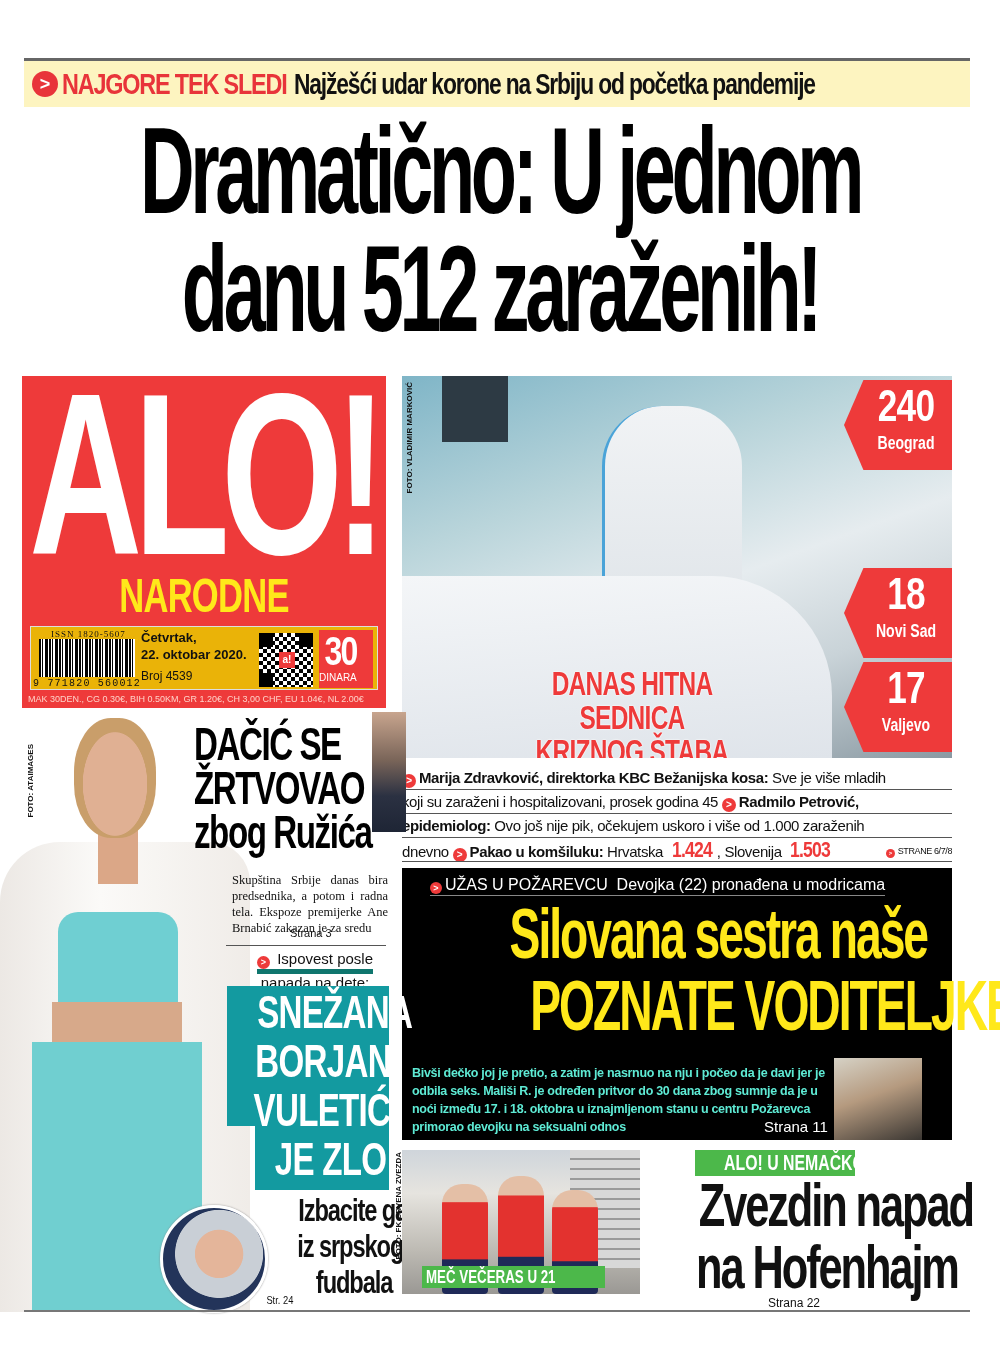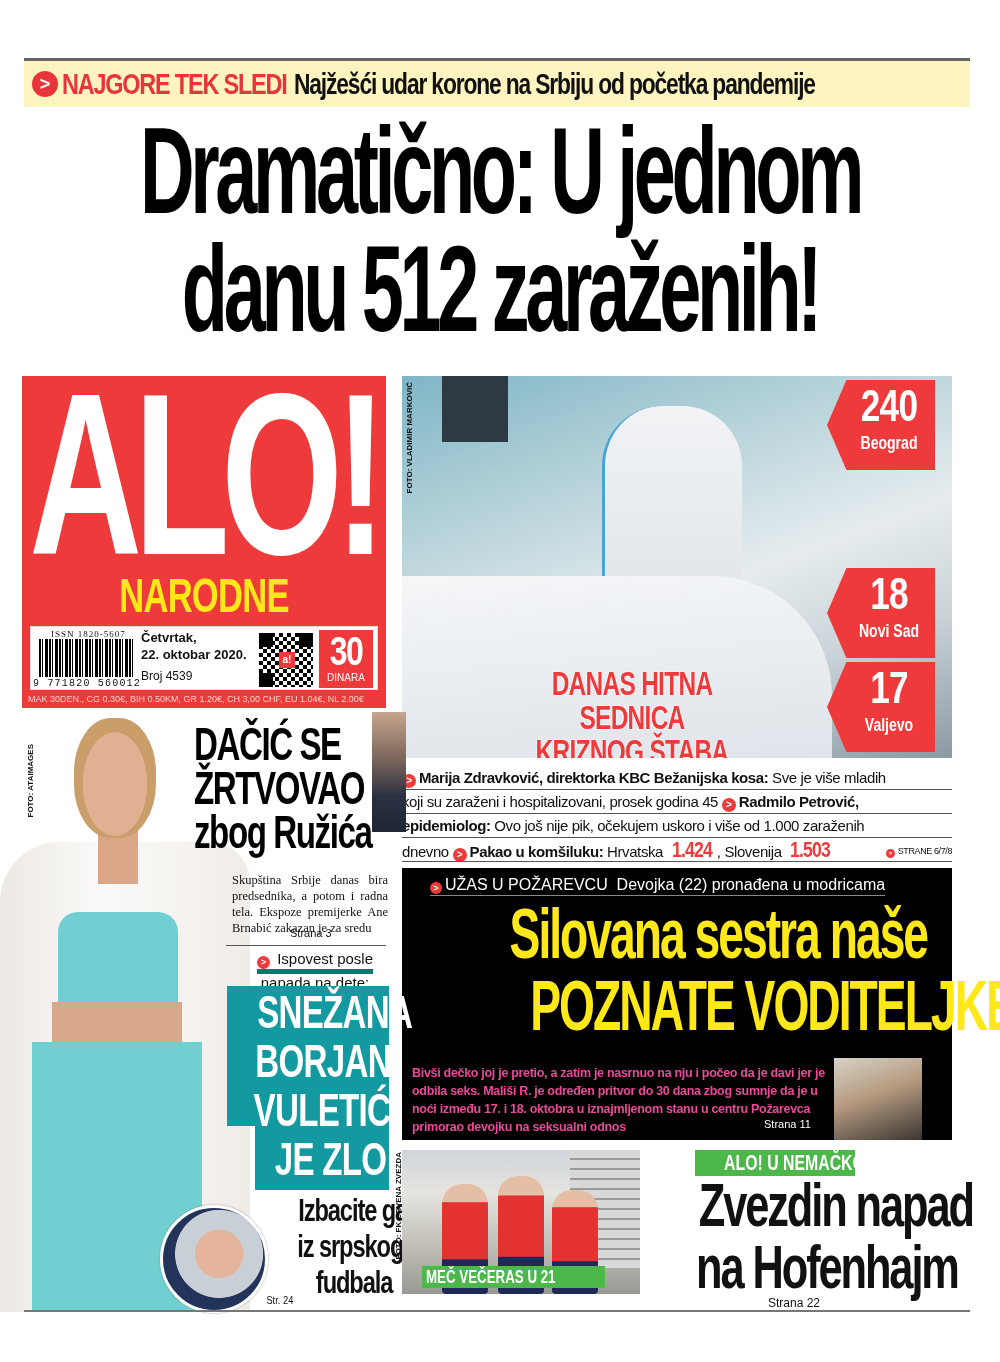--- a/index.html
+++ b/index.html
@@ -15,66 +15,66 @@
 
   .headline { left: 20px; top: 112px; width: 960px; text-align: center; font-weight: 900; font-size: 122px; line-height: 118px; letter-spacing: -7px; color: #000; transform: scaleX(0.62); transform-origin: center top; }
   .headline-inner { width: 1548px; margin-left: -294px; }
 
   
   .masthead { left: 22px; top: 376px; width: 364px; height: 332px; background: #ee3a3a; }
   .logo { position: absolute; left: 0; top: 6px; width: 364px; text-align: center; color: #fff; font-weight: 900; font-size: 230px; line-height: 186px; letter-spacing: -12px; transform: scaleX(0.68); transform-origin: center top; }
   .logo-inner { width: 536px; margin-left: -86px; }
   .narodne { position: absolute; left: 0; top: 192px; width: 364px; text-align: center; color: #ffe81a; font-weight: 700; font-size: 48px; letter-spacing: -1px; }
   .narodne span { display: inline-block; transform: scaleX(0.72); }
-  .info-box { position: absolute; left: 8px; top: 250px; width: 348px; height: 64px; background: #ffffff; border: 1px solid #ddd; }
+  .info-box { position: absolute; left: 8px; top: 250px; width: 348px; height: 64px; background: #eab308; border: 1px solid #ddd; }
   .issn { position: absolute; left: 20px; top: 2px; font-family: "Liberation Serif", serif; font-size: 9px; letter-spacing: 1px; }
   .barcode { position: absolute; left: 8px; top: 12px; width: 96px; height: 38px; background: repeating-linear-gradient(90deg, #000 0 2px, #fff 2px 3px, #000 3px 4px, #fff 4px 6px, #000 6px 9px, #fff 9px 10px); }
   .barcode-num { position: absolute; left: 2px; top: 51px; font-size: 10px; letter-spacing: 1.2px; font-family: "Liberation Mono", monospace; }
   .date { position: absolute; left: 110px; top: 2px; font-size: 13px; font-weight: 700; line-height: 17px; }
   .broj { position: absolute; left: 110px; top: 42px; font-size: 12px; }
   .qr { position: absolute; left: 228px; top: 6px; width: 54px; height: 54px; background:
       linear-gradient(#000,#000) 0 0/14px 14px no-repeat,
       linear-gradient(#000,#000) 40px 0/14px 14px no-repeat,
       linear-gradient(#000,#000) 0 40px/14px 14px no-repeat,
       repeating-conic-gradient(#000 0 25%, #fff 0 50%) 0 0/8px 8px; }
   .qr-a { position: absolute; left: 20px; top: 19px; width: 16px; height: 16px; background: #ee3a3a; color: #fff; font-size: 10px; font-weight: 700; text-align: center; line-height: 16px; }
-  .price { position: absolute; right: 4px; top: 3px; width: 54px; height: 58px; background: #ee3a3a; color: #fff; text-align: center; }
+  .price { position: absolute; right: 4px; top: 3px; width: 54px; height: 58px; background: #ee3a3a; color: #fff; text-align: left; }
   .price-num { font-weight: 900; font-size: 40px; line-height: 42px; letter-spacing: -2px; display: block; transform: scaleX(0.8); }
   .price-cur { font-size: 10px; display: block; }
   .intl { position: absolute; left: 6px; top: 318px; color: #ffd2c8; font-size: 9px; white-space: nowrap; }
 
   
   .hospital { left: 402px; top: 376px; width: 550px; height: 382px; background: linear-gradient(160deg, #7fb5c7 0%, #b8d4da 30%, #e6ecef 55%, #c9d3d8 75%, #8a99a2 100%); overflow: hidden; }
   .hosp-bed { position: absolute; left: 0; top: 200px; width: 430px; height: 182px; background: linear-gradient(175deg, #f4f6f8 0%, #dfe4ea 100%); border-top-right-radius: 120px; }
   .hosp-doc { position: absolute; left: 200px; top: 30px; width: 140px; height: 270px; background: linear-gradient(180deg, #f1f3f5, #dbe1e6); border-radius: 60px 60px 20px 20px; border-left: 3px solid #4aa3d8; }
   .hosp-monitor { position: absolute; left: 40px; top: 0; width: 66px; height: 66px; background: #2d3a44; }
   .photo-credit-v { position: absolute; writing-mode: vertical-rl; transform: rotate(180deg); font-size: 8px; font-weight: 700; color: #111; }
   .danas { position: absolute; left: 80px; top: 290px; width: 300px; text-align: center; color: #ee3a3a; font-weight: 900; font-size: 34px; line-height: 34px; letter-spacing: -1px; text-shadow: 0 0 2px #fff, 0 0 2px #fff; }
   .danas span { display: inline-block; transform: scaleX(0.72); }
-  .city-stack { position: absolute; right: 17px; top: 4px; width: 108px; height: 378px; }
+  .city-stack { position: absolute; right: 0; top: 4px; width: 108px; height: 378px; }
   .city { position: absolute; right: 0; width: 108px; height: 90px; background: #ee3a3a; clip-path: polygon(18% 0, 100% 0, 100% 100%, 18% 100%, 0 50%); color: #fff; text-align: center; padding-left: 16px; }
   .city-num { display: block; font-weight: 900; font-size: 44px; line-height: 52px; letter-spacing: -1px; transform: scaleX(0.8); }
   .city-name { display: block; font-weight: 700; font-size: 18px; line-height: 22px; transform: scaleX(0.78); white-space: nowrap; }
 
   
   .quotes { left: 402px; top: 766px; width: 550px; }
   .qline { height: 24px; border-bottom: 1px solid #555; font-size: 15px; line-height: 23px; white-space: nowrap; overflow: hidden; letter-spacing: -0.4px; }
   .qline b { font-weight: 700; }
   .bullet { display: inline-block; width: 14px; height: 14px; border-radius: 50%; background: #ee3a3a; color: #fff; font-size: 10px; line-height: 14px; text-align: center; vertical-align: -1px; margin-right: 3px; font-weight: 700; }
   .red-num { color: #ee3a3a; font-weight: 900; font-size: 22px; letter-spacing: -1px; display: inline-block; transform: scaleX(0.8); }
   .strane { font-size: 9px; float: right; margin-top: 2px; }
 
   
   .blackbox { left: 402px; top: 868px; width: 550px; height: 272px; background: #000; }
   .bb-kicker { position: absolute; left: 28px; top: 8px; color: #fff; font-size: 16px; border-bottom: 1px solid #888; padding-bottom: 1px; white-space: nowrap; }
   .bb-kicker .bullet { width: 12px; height: 12px; font-size: 9px; line-height: 12px; }
   .bb-head { position: absolute; left: 0; top: 30px; width: 550px; text-align: center; color: #ffe81a; font-weight: 900; font-size: 70px; line-height: 72px; letter-spacing: -3px; }
   .bb-head span { display: inline-block; transform: scaleX(0.66); white-space: nowrap; }
-  .bb-body { position: absolute; left: 10px; top: 196px; width: 420px; color: #ec4899; font-size: 12.5px; font-weight: 700; line-height: 18px; letter-spacing: -0.3px; }
-  .bb-strana { position: absolute; left: 362px; top: 250px; color: #fff; font-size: 11px; text-align: center; }
+  .bb-body { position: absolute; left: 10px; top: 196px; width: 420px; color: #5eead4; font-size: 12.5px; font-weight: 700; line-height: 18px; letter-spacing: -0.3px; }
+  .bb-strana { position: absolute; left: 362px; top: 250px; color: #fff; font-size: 15px; text-align: center; }
   .bb-photo { position: absolute; left: 432px; top: 190px; width: 88px; height: 82px; background: linear-gradient(160deg, #d6d2c6 0%, #b59a7f 45%, #3a3632 100%); }
 
   
   .woman { left: 0; top: 712px; width: 250px; height: 600px; overflow: hidden; }
   .w-jacket { position: absolute; left: 0; top: 130px; width: 250px; height: 470px; background: linear-gradient(90deg, #ece8e4, #fbfaf8 40%, #f0ece8); border-top-left-radius: 60px; border-top-right-radius: 40px; }
   .w-top { position: absolute; left: 58px; top: 200px; width: 120px; height: 90px; background: #6fcfd2; border-radius: 20px 20px 0 0; }
   .w-skin { position: absolute; left: 52px; top: 290px; width: 130px; height: 40px; background: #d7a98a; }
   .w-skirt { position: absolute; left: 32px; top: 330px; width: 170px; height: 270px; background: #70cfd0; }
   .w-head { position: absolute; left: 74px; top: 6px; width: 82px; height: 120px; background: radial-gradient(ellipse at 50% 55%, #e0b093 0 55%, #c99e6a 56%); border-radius: 45%; }
   .w-neck { position: absolute; left: 98px; top: 112px; width: 40px; height: 60px; background: #dba787; }

